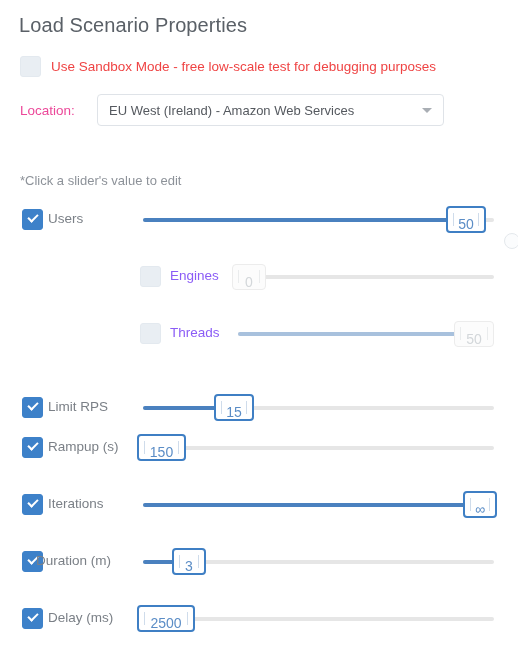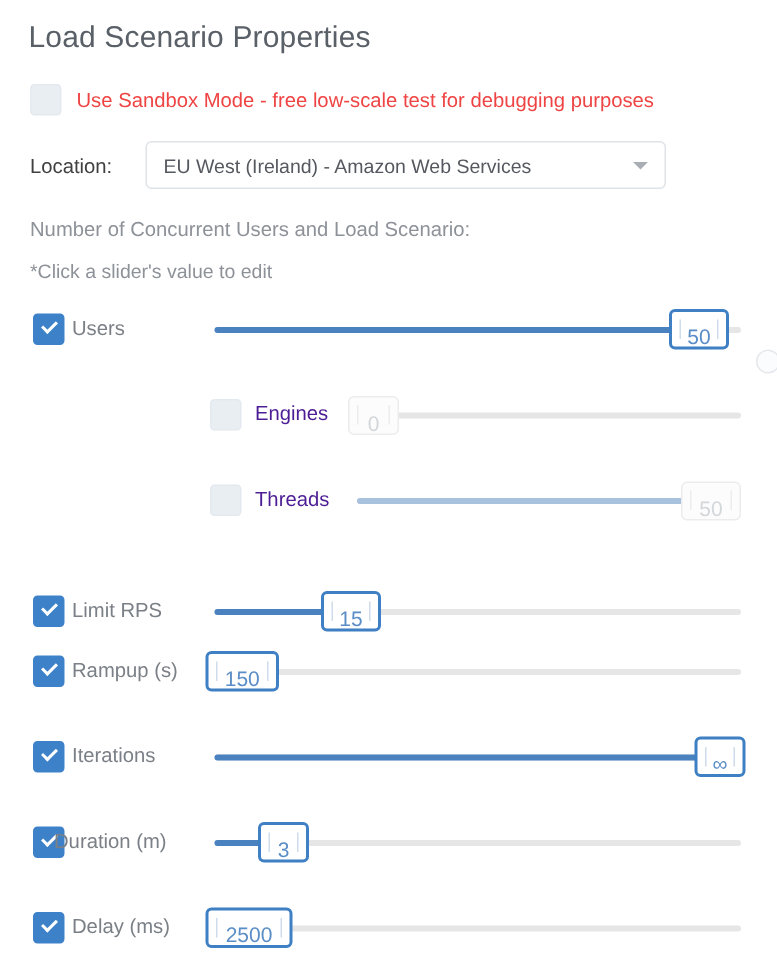--- a/index.html
+++ b/index.html
@@ -83,21 +83,21 @@
   
   .location-row {
     position: absolute;
     left: 20px;
     top: 94px;
     display: flex;
     align-items: center;
   }
   .location-label {
     font-size: 13.5px;
-    color: #404040;
+    color: #ec4899;
     width: 77px;
   }
   .select-box {
     position: relative;
     width: 347px;
     height: 32px;
     box-sizing: border-box;
     border: 1px solid #dfe3e8;
     border-radius: 4px;
     background: #ffffff;
@@ -151,21 +151,21 @@
     position: absolute;
     top: 7px;
   }
   .srow-label {
     position: absolute;
     font-size: 13.5px;
     color: #7b8087;
     top: 9px;
     white-space: nowrap;
   }
-  .srow-label.dim { color: #4c1d95; }
+  .srow-label.dim { color: #8b5cf6; }
 
   
   .track {
     position: absolute;
     height: 4px;
     border-radius: 2px;
     background: #e6e6e6;
     top: 16px;
   }
   .fill {
@@ -240,21 +240,20 @@
   </div>
 
   <div class="location-row">
     <span class="location-label">Location:</span>
     <div class="select-box">
       <span class="select-value">EU West (Ireland) - Amazon Web Services</span>
       <span class="select-caret"></span>
     </div>
   </div>
 
-  <div class="hint-1">Number of Concurrent Users and Load Scenario:</div>
   <div class="hint-2">*Click a slider's value to edit</div>
 
   <div id="slider-host">
       <div class="srow" style="top: 202px;">
         <span class="chk on" style="left: 22px;"></span>
         <span class="srow-label" style="left: 48px;">Users</span>
         <div class="track" style="left: 143px; width: 351px;"></div>
         <div class="fill" style="left: 143px; width: 323px;"></div>
         <div class="bubble" style="left: 446px; width: 40px;">
           <span class="grip l"></span>

